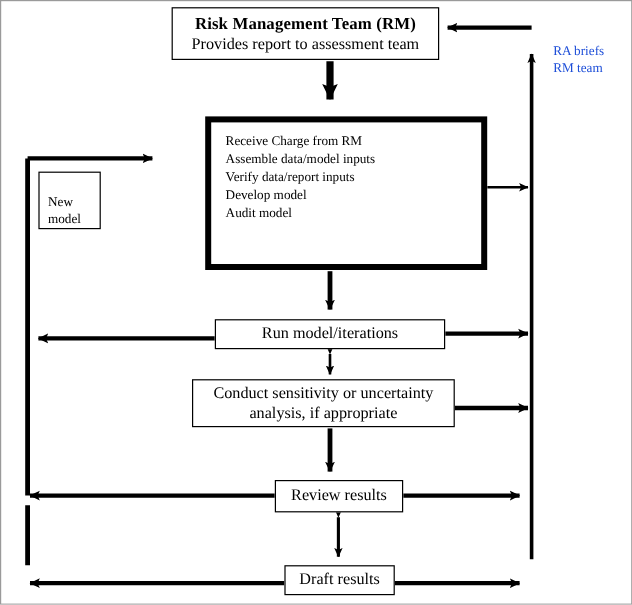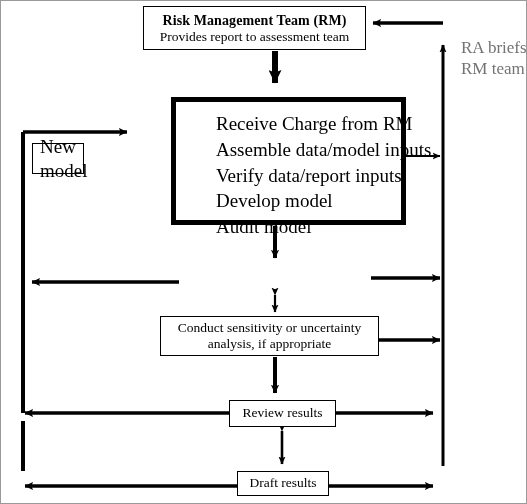--- a/index.html
+++ b/index.html
@@ -70,34 +70,34 @@
     font-size: 13.5px;
   }
   #node-main {
     left: 170px;
     top: 96px;
     width: 235px;
     height: 128px;
     padding: 9px 0 0 12px;
   }
   #node-main .ln {
-    font-size: 19px;
+    font-size: 11px;
     line-height: 1.36;
-    margin-left: 28px;
   }
   #node-newdata {
     left: 31px;
     top: 142px;
     width: 52px;
-    height: 31px;
-    font-size: 19px;
+    height: 48px;
+    font-size: 11px;
     line-height: 1.22;
     align-items: flex-start;
     padding-left: 7px;
     text-align: left;
+    justify-content: flex-end;
   }
   #node-run {
     left: 178px;
     top: 265px;
     width: 192px;
     height: 25px;
   }
   #node-sens {
     left: 159px;
     top: 315px;
@@ -111,23 +111,23 @@
     height: 27px;
   }
   #node-draft {
     left: 236px;
     top: 470px;
     width: 92px;
     height: 25px;
   }
   .side-label {
     position: absolute;
-    font-size: 17px;
+    font-size: 11px;
     line-height: 1.24;
-    color: #737373;
+    color: #1d4ed8;
     white-space: nowrap;
     z-index: 3;
   }
   #label-ra {
     left: 460px;
     top: 36px;
   }
 </style>
 </head>
 <body>
@@ -231,20 +231,23 @@
     <span class="ln">Verify data/report inputs</span>
     <span class="ln">Develop model</span>
     <span class="ln">Audit model</span>
   </div>
 
   <div class="node" id="node-newdata">
     <span class="ln">New</span>
     <span class="ln">model</span>
   </div>
 
+  <div class="node" id="node-run">
+    <span class="ln">Run model/iterations</span>
+  </div>
 
   <div class="node" id="node-review">
     <span class="ln">Review results</span>
   </div>
 
   <div class="node" id="node-sens">
     <span class="ln">Conduct sensitivity or uncertainty</span>
     <span class="ln">analysis, if appropriate</span>
   </div>
 

